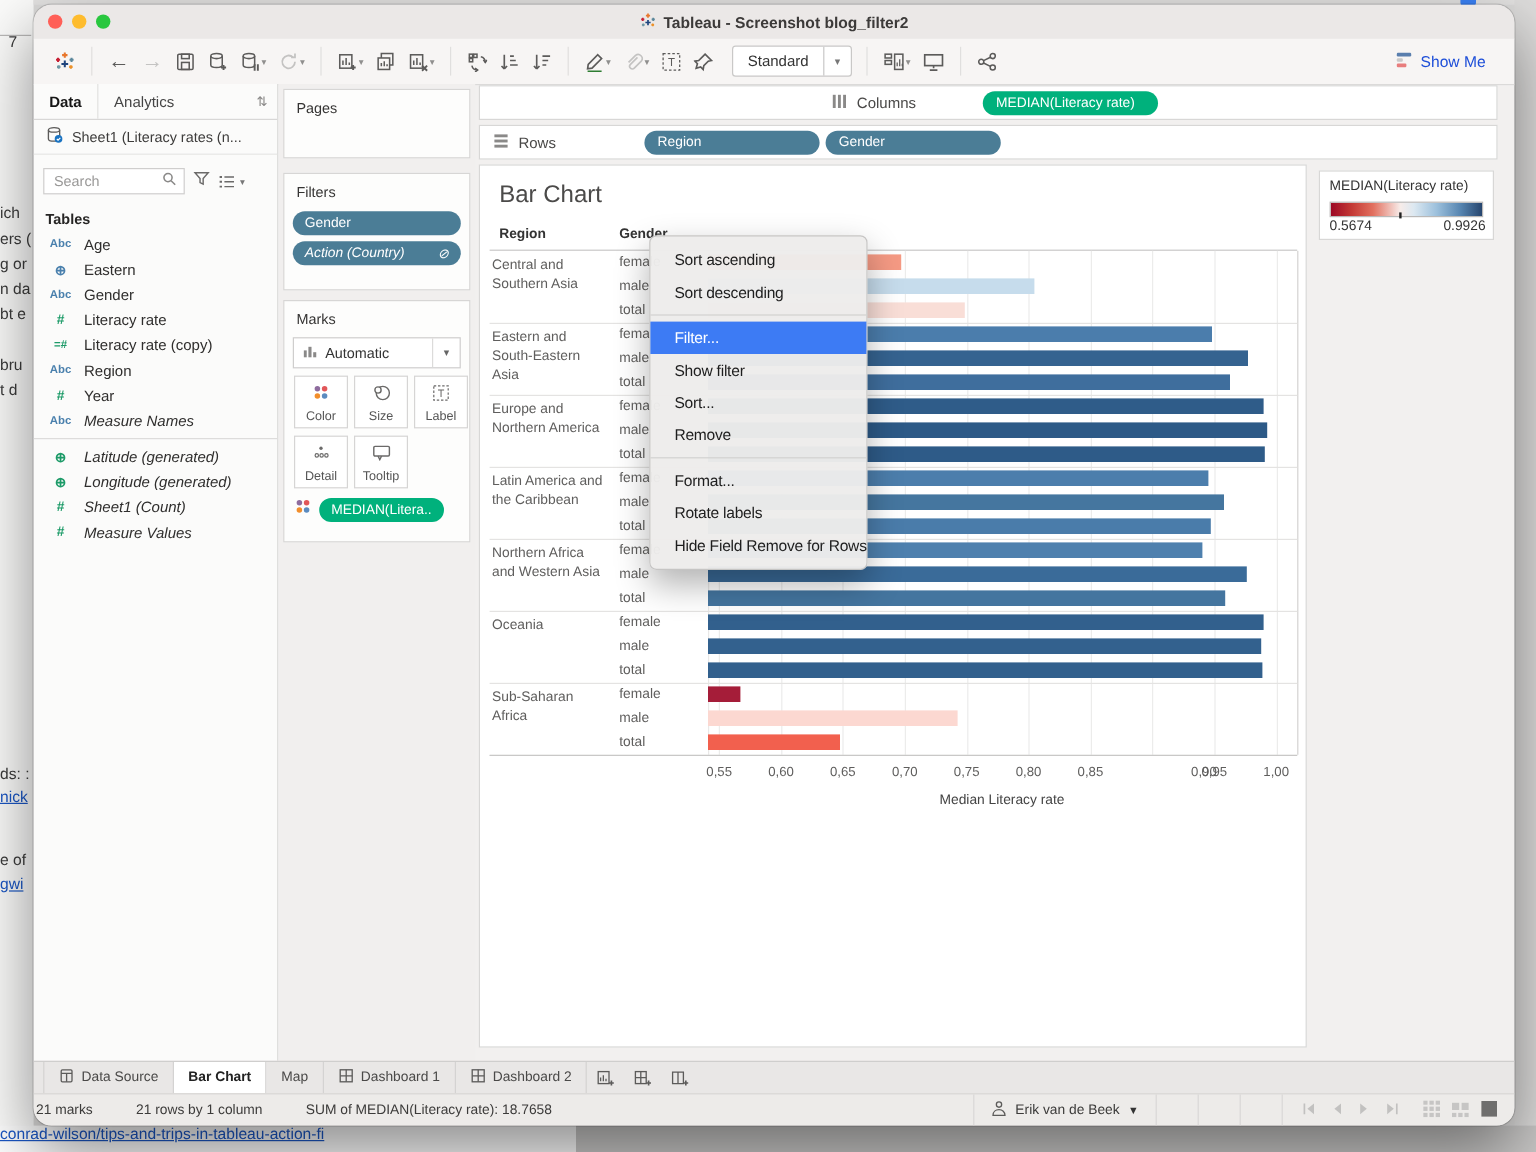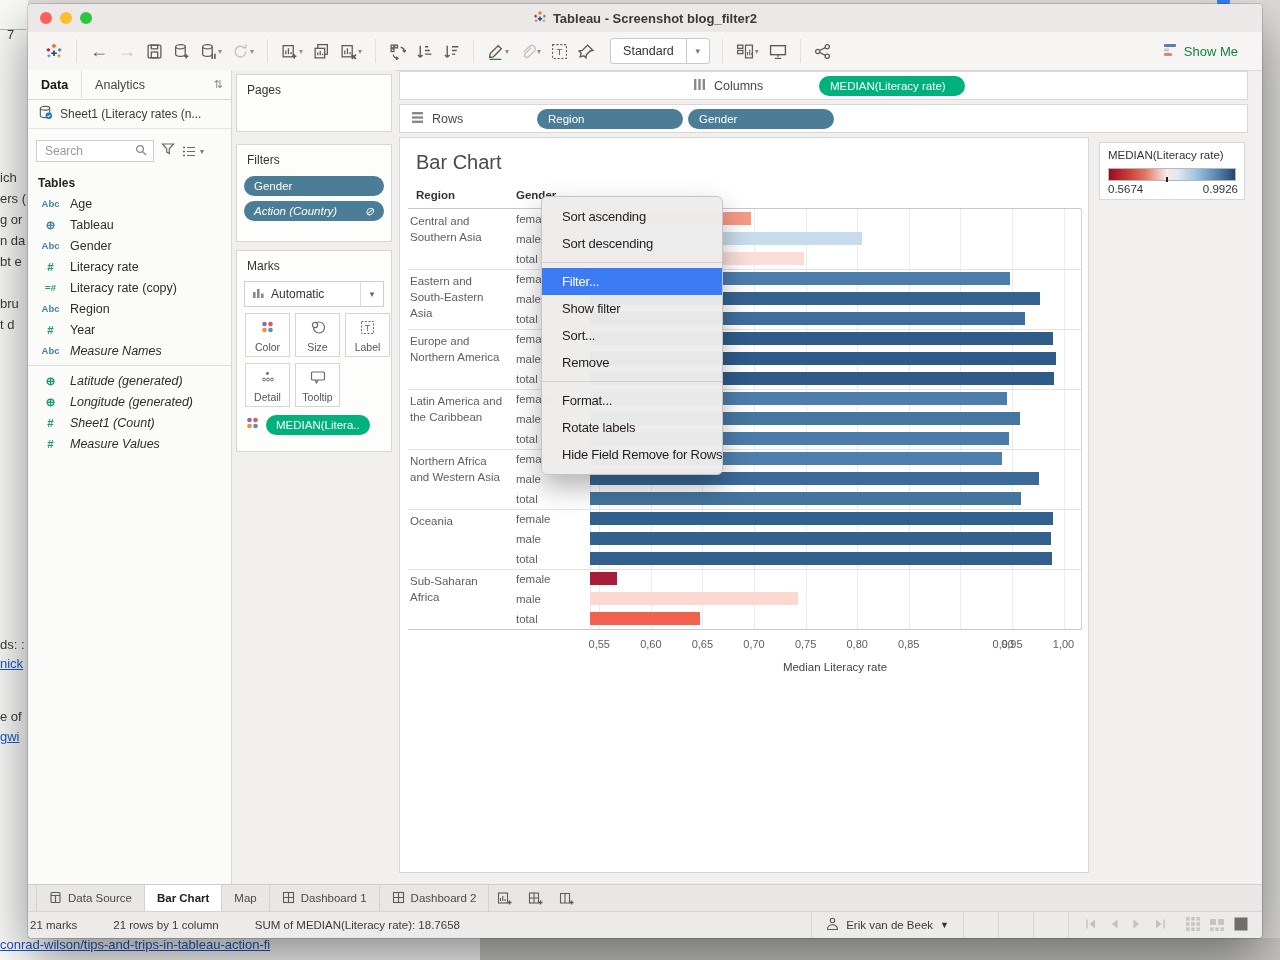--- a/index.html
+++ b/index.html
@@ -8,40 +8,40 @@
   .bg-left{position:absolute;left:0;top:0;width:28px;height:960px;background:#fbfbfa;}
   .bg-top{position:absolute;left:28px;top:0;width:1252px;height:4px;background:#e3e2e1;}
   .bg-right{position:absolute;left:1262px;top:0;width:18px;height:960px;background:#dedddc;}
   .bg-bottom-left{position:absolute;left:0;top:938px;width:480px;height:22px;background:#fdfdfd;}
   .bg-bottom-right{position:absolute;left:480px;top:938px;width:800px;height:22px;background:#c9c8c7;}
   .bg-hr{position:absolute;left:0;top:29px;width:26px;height:1px;background:#b9b8b7;}
   .bg-blue{position:absolute;left:1217px;top:0;width:13px;height:5px;background:#3b82f6;border-radius:0 0 3px 3px;}
   .bgfrag{position:absolute;font-size:13px;color:#3b3b3b;white-space:nowrap;}
   .bgfrag.link{color:#1a56c4;text-decoration:underline;}
   
-  .win{position:absolute;left:28px;top:4px;width:1234px;height:934px;background:#f2f0ef;border-radius:4px;
+  .win{position:absolute;left:28px;top:4px;width:1234px;height:934px;background:#f2f0ef;border-radius:15px;
        box-shadow:0 22px 55px rgba(0,0,0,.45),0 0 0 1px rgba(0,0,0,.14);overflow:hidden;}
   .titlebar{position:absolute;top:0;left:0;right:0;height:28px;background:#ebe8e7;border-bottom:1px solid #d7d4d3;
        display:flex;align-items:center;justify-content:center;}
   .tl{position:absolute;top:8px;width:12px;height:12px;border-radius:50%;}
   .tl.red{left:12px;background:#ff5f57;}.tl.yellow{left:32px;background:#febc2e;}.tl.green{left:52px;background:#29c73f;}
   .wtitle{display:flex;gap:6px;align-items:center;font-size:13px;font-weight:700;color:#3c3a39;}
   
   .toolbar{position:absolute;top:28px;left:0;right:0;height:38px;background:#f7f5f4;border-bottom:1px solid #dbdad9;
        display:flex;align-items:center;padding:0 12px;}
   .tbtn{display:flex;align-items:center;justify-content:center;height:28px;padding:0 5px;color:#5c5b5a;}
   .tbtn svg{display:block;}
   .tbtn.dis{color:#c4c3c2;}
   .arrow{font-size:18px;line-height:1;}
   .car{font-size:8px;color:#908f8e;margin-left:1px;}
   .tsep{width:1px;height:24px;background:#e0dfde;margin:0 8px;}
   .tselect{display:flex;align-items:center;border:1px solid #c9c8c7;background:#fff;border-radius:3px;height:24px;margin:0 4px 0 10px;}
   .tselect .val{padding:0 12px;font-size:12.5px;color:#333;}
   .tselect .dd{width:22px;border-left:1px solid #c9c8c7;display:flex;align-items:center;justify-content:center;color:#777;font-size:9px;height:100%;}
-  .showme{margin-left:auto;display:flex;align-items:center;gap:7px;font-size:13px;color:#15803d;padding-right:12px;}
+  .showme{margin-left:auto;display:flex;align-items:center;gap:7px;font-size:13px;color:#1d4ed8;padding-right:12px;}
   
   .sidebar{position:absolute;left:0;top:66px;width:204px;height:814px;background:#fbfbfa;border-right:1px solid #d8d7d6;box-sizing:border-box;}
   .side-tabs{height:29px;border-bottom:1px solid #d8d7d6;display:flex;align-items:center;}
   .stab{padding:0 13px;font-size:12.5px;color:#444;height:100%;display:flex;align-items:center;}
   .stab.active{font-weight:700;color:#161616;}
   .stab.second{border-left:1px solid #e2e1e0;}
   .sort-toggle{margin-left:auto;color:#8a8988;font-size:11px;padding-right:8px;}
   .conn{height:28px;border-bottom:1px solid #e7e6e5;display:flex;align-items:center;gap:7px;padding:0 10px;font-size:12px;color:#3d3c3b;white-space:nowrap;overflow:hidden;}
   .searchrow{display:flex;align-items:center;padding:11px 8px 5px;gap:7px;}
   .search{width:118px;height:22px;border:1px solid #cfcecd;background:#fff;display:flex;align-items:center;padding:0 6px;box-sizing:border-box;}
@@ -364,21 +364,21 @@
           </span>
       </div>
       <div class="tables-h">Tables</div>
       <div id="fields-list">
           <div class="field">
             <span class="ficon dimension small">Abc</span>
             <span class="flabel">Age</span>
           </div>
           <div class="field">
             <span class="ficon dimension">⊕</span>
-            <span class="flabel">Tableau</span>
+            <span class="flabel">Eastern</span>
           </div>
           <div class="field">
             <span class="ficon dimension small">Abc</span>
             <span class="flabel">Gender</span>
           </div>
           <div class="field">
             <span class="ficon measure">#</span>
             <span class="flabel">Literacy rate</span>
           </div>
           <div class="field">

